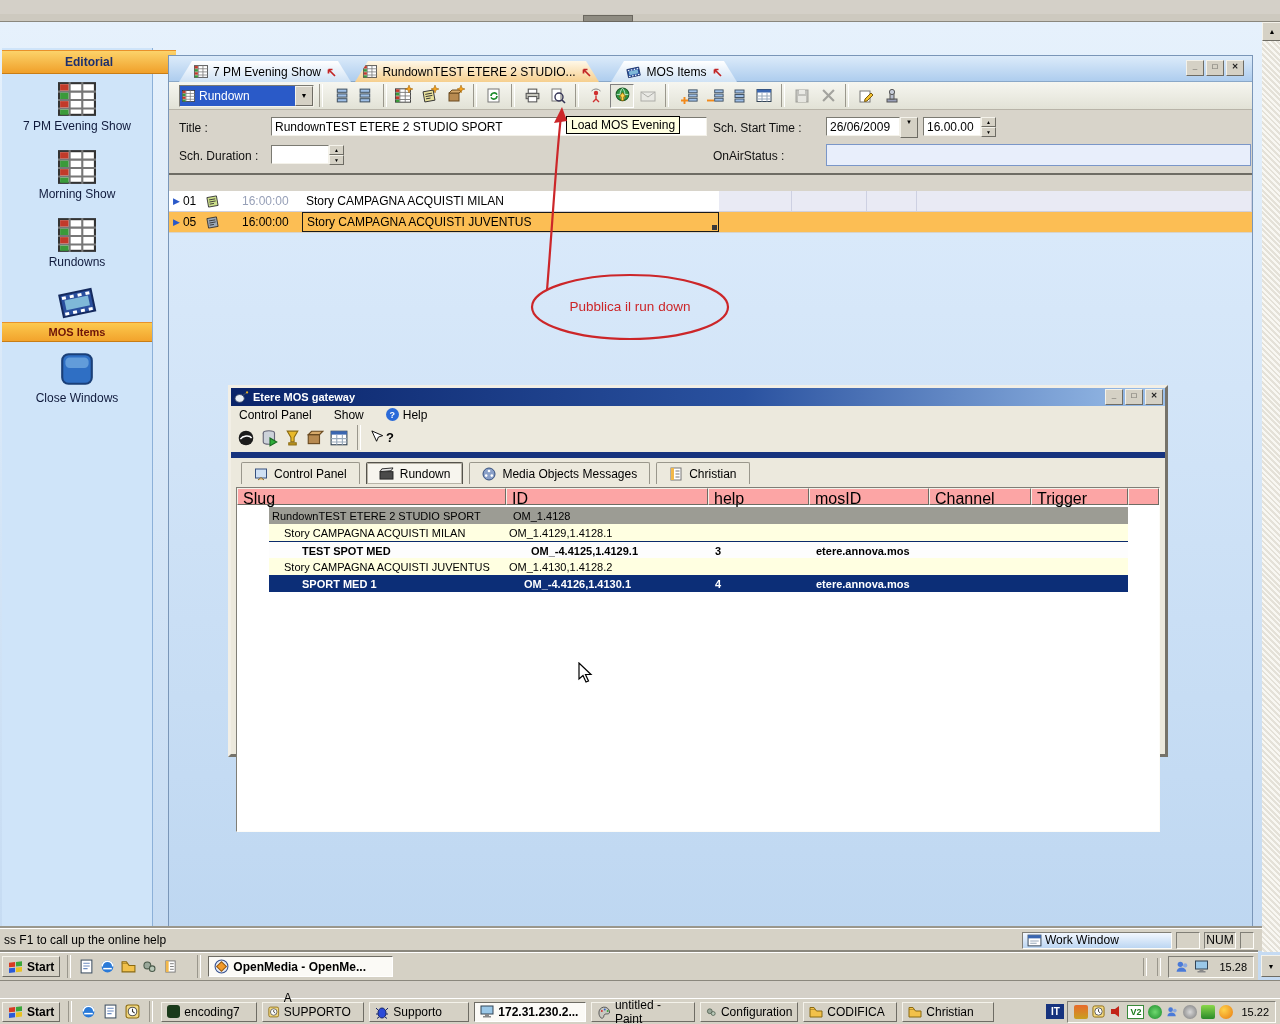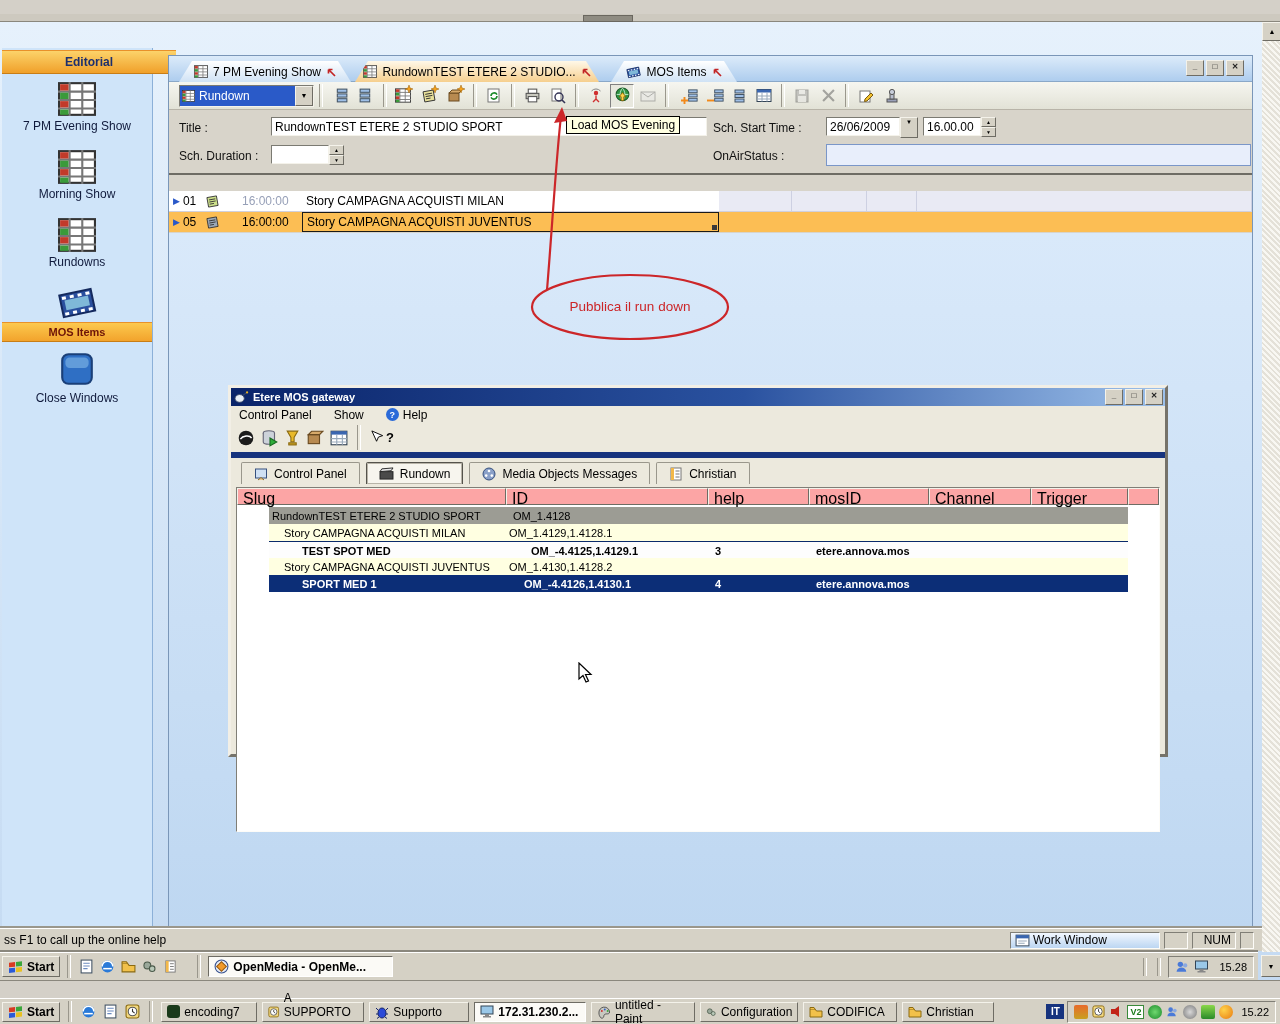--- a/index.html
+++ b/index.html
@@ -714,21 +714,21 @@
     <div class="abs statusbar">
       <span style="margin-left:4px">ss F1 to call up the online help</span>
       <div style="margin-left:auto;display:flex;gap:4px;margin-right:8px">
         <div class="sb-panel sunken" style="width:150px;background:linear-gradient(#f2f7fe,#bcd6f2)">
           <svg width="15" height="13">
               <use href="#sy-winicon"></use>
             </svg>
           <span>Work Window</span>
         </div>
         <div class="sb-panel sunken" style="width:24px"></div>
-        <div class="sb-panel sunken" style="width:44px;justify-content:flex-end">
+        <div class="sb-panel sunken" style="width:32px;justify-content:center">
             <span>NUM</span>
           </div>
         <div class="sb-panel sunken" style="width:14px"></div>
       </div>
     </div>
 
     <div class="abs rtaskbar">
       <div class="taskbtn raised" style="font-weight:bold">
         <svg width="15" height="13">
             <use href="#sy-flag"></use>

